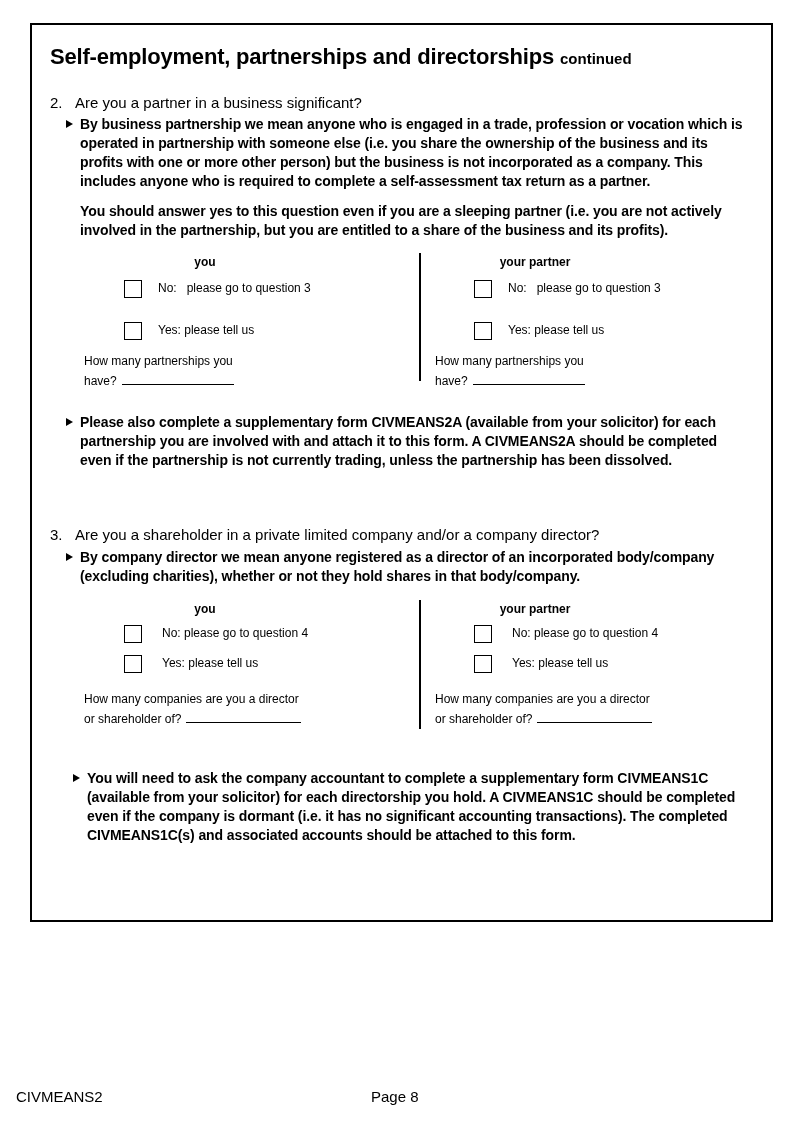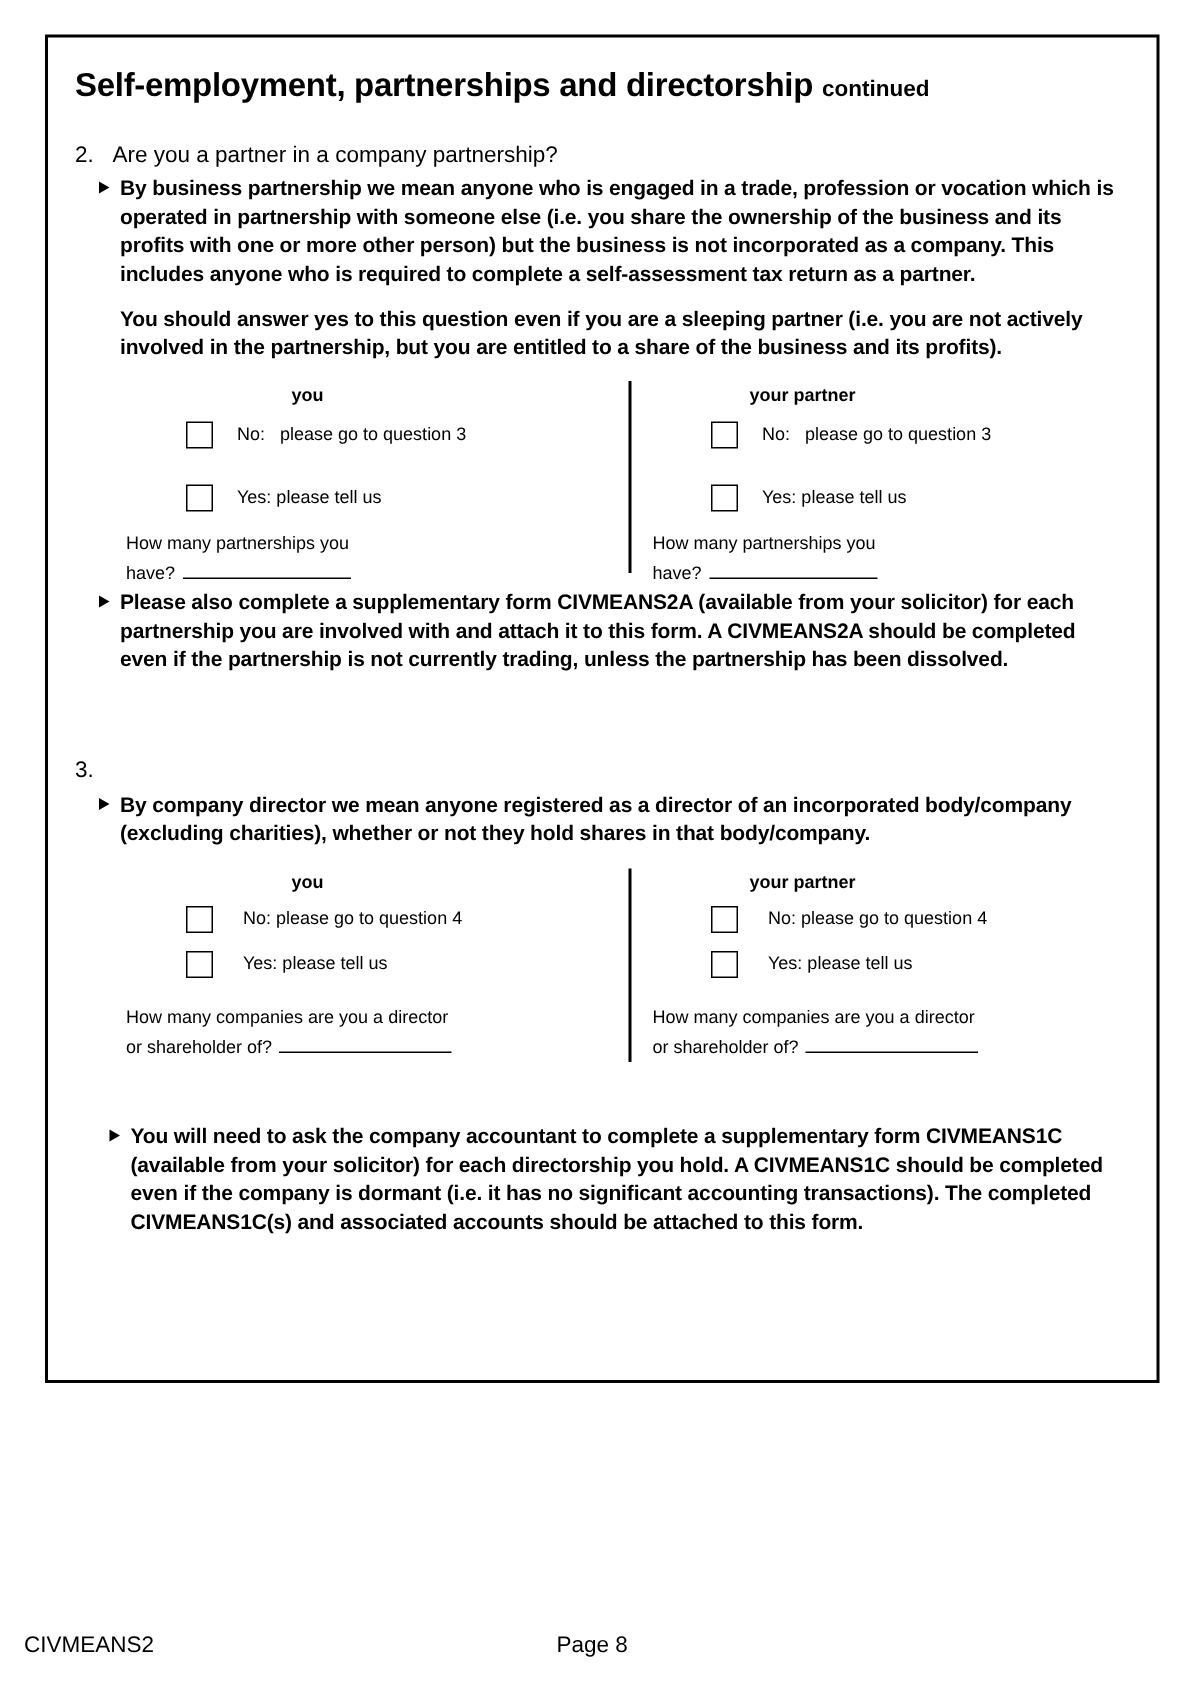--- a/index.html
+++ b/index.html
@@ -39,21 +39,21 @@
     width:0; height:0; flex-shrink:0;
     border-left:7px solid #000;
     border-top:4.5px solid transparent;
     border-bottom:4.5px solid transparent;
     margin-top:5px; margin-right:7px;
   }
   .bullet-text { width:672px; }
   .bullet-text p { margin:0; }
   .bullet-text p + p { margin-top:11px; }
   .b1 { margin-top:3px; }
-  .b-supp2 { }
+  .b-supp2 { margin-top:22px; }
   .b-def3 { margin-top:4px; }
   .b-supp3 { margin-top:40px; }
 
   .columns { display:flex; margin-left:18px; font-size:12px; line-height:19px; }
   .q2-cols { margin-top:13px; }
   .q3-cols { margin-top:14px; }
   .col1 { width:369px; box-sizing:border-box; }
   .vdivider { width:2px; background:#000; flex-shrink:0; }
   .q2-cols .vdivider { margin-bottom:10px; }
   .col2 { flex:1; padding-left:14px; }
@@ -90,27 +90,27 @@
 
   .footer-id   { position:absolute; left:16px;  top:1088px; font-size:15px; }
   .footer-page { position:absolute; left:371px; top:1088px; font-size:15px; }
 </style>
 </head>
 <body>
 
 <div class="form-box">
 
   <h1 class="page-title">
-    <span>Self-employment, partnerships and directorship</span>
+    <span>Self-employment, partnerships and directorships</span>
     <span class="title-suffix">continued</span>
   </h1>
 
   <div class="question q2-question">
     <span class="qnum">2.</span>
-    <span>Are you a partner in a company partnership?</span>
+    <span>Are you a partner in a business significant?</span>
   </div>
 
   <div class="bullet b1">
     <span class="arrow"></span>
     <div class="bullet-text">
       <p>By business partnership we mean anyone who is engaged in a trade, profession or vocation which is operated in partnership with someone else (i.e. you share the ownership of the business and its profits with one or more other person) but the business is not incorporated as a company. This includes anyone who is required to complete a self-assessment tax return as a partner.</p>
       <p>You should answer yes to this question even if you are a sleeping partner (i.e. you are not actively involved in the partnership, but you are entitled to a share of the business and its profits).</p>
     </div>
   </div>
 
@@ -150,20 +150,21 @@
 
   <div class="bullet b-supp2">
     <span class="arrow"></span>
     <div class="bullet-text">
       <p>Please also complete a supplementary form CIVMEANS2A (available from your solicitor) for each partnership you are involved with and attach it to this form. A CIVMEANS2A should be completed even if the partnership is not currently trading, unless the partnership has been dissolved.</p>
     </div>
   </div>
 
   <div class="question q3-question">
     <span class="qnum">3.</span>
+    <span>Are you a shareholder in a private limited company and/or a company director?</span>
   </div>
 
   <div class="bullet b-def3">
     <span class="arrow"></span>
     <div class="bullet-text">
       <p>By company director we mean anyone registered as a director of an incorporated body/company (excluding charities), whether or not they hold shares in that body/company.</p>
     </div>
   </div>
 
   <div class="columns q3-cols">

